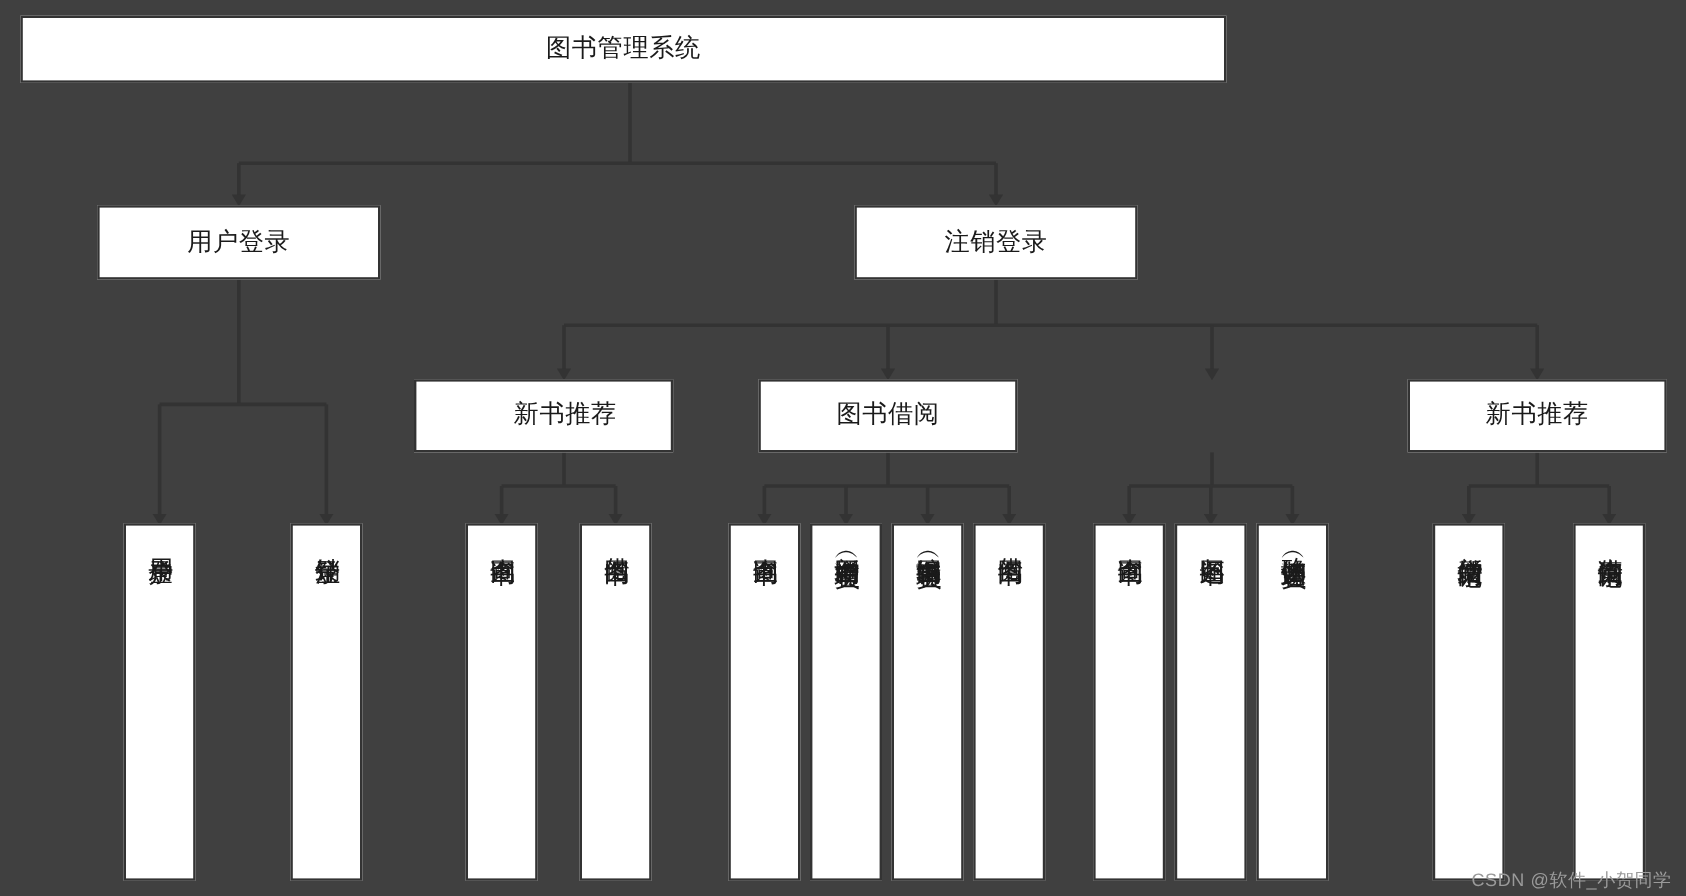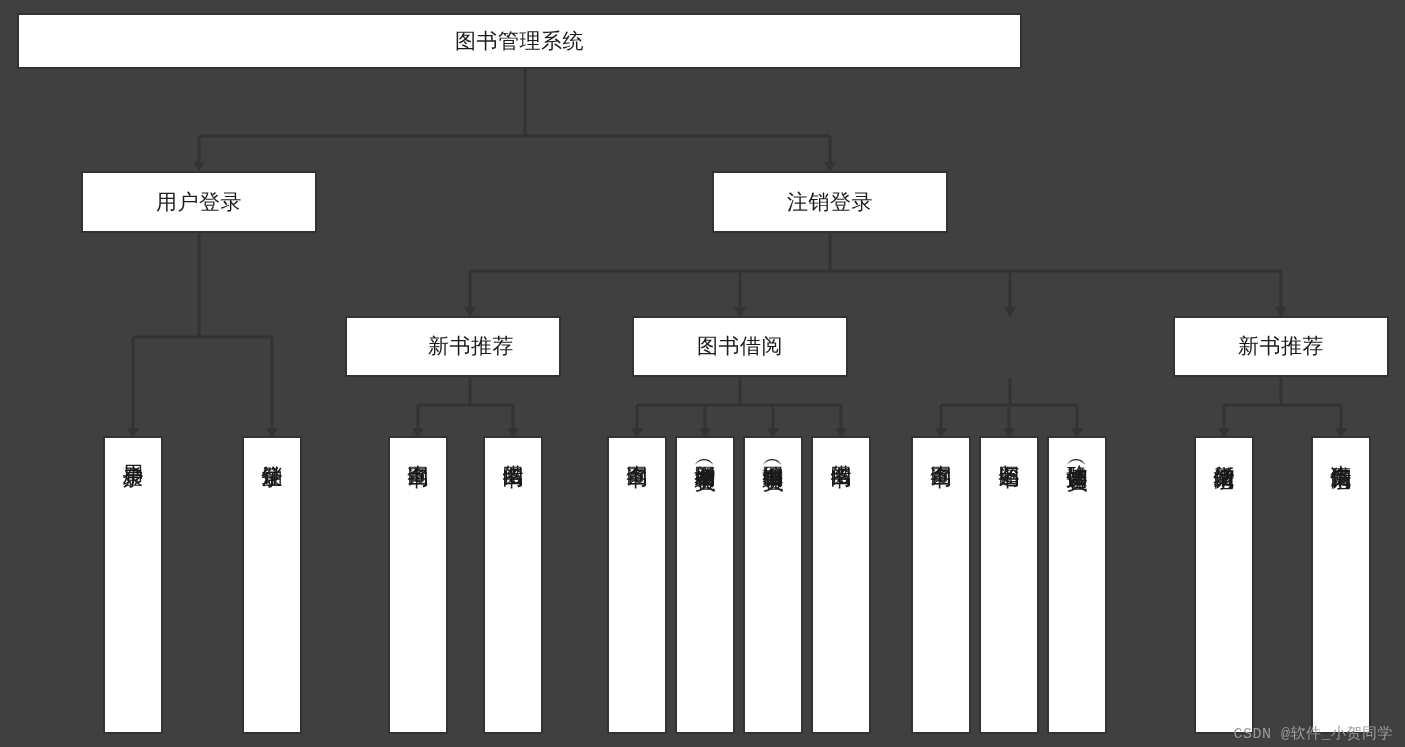--- a/index.html
+++ b/index.html
@@ -55,21 +55,20 @@
     margin:0 auto;
   }
   .watermark{
     position:absolute;
     right:12px;
     bottom:4px;
     font-size:15px;
     color:#9a9a9a;
     white-space:nowrap;
     letter-spacing:0.5px;
-    font-family:Liberation Mono, monospace;
   }
 </style>
 </head>
 <body>
 
 <div id="canvas">
 
   <svg class="edges" viewBox="0 0 1405 747" xmlns="http://www.w3.org/2000/svg">
     <defs>
       <marker id="arw" markerWidth="10" markerHeight="12" refX="1" refY="6" orient="auto" markerUnits="userSpaceOnUse">

